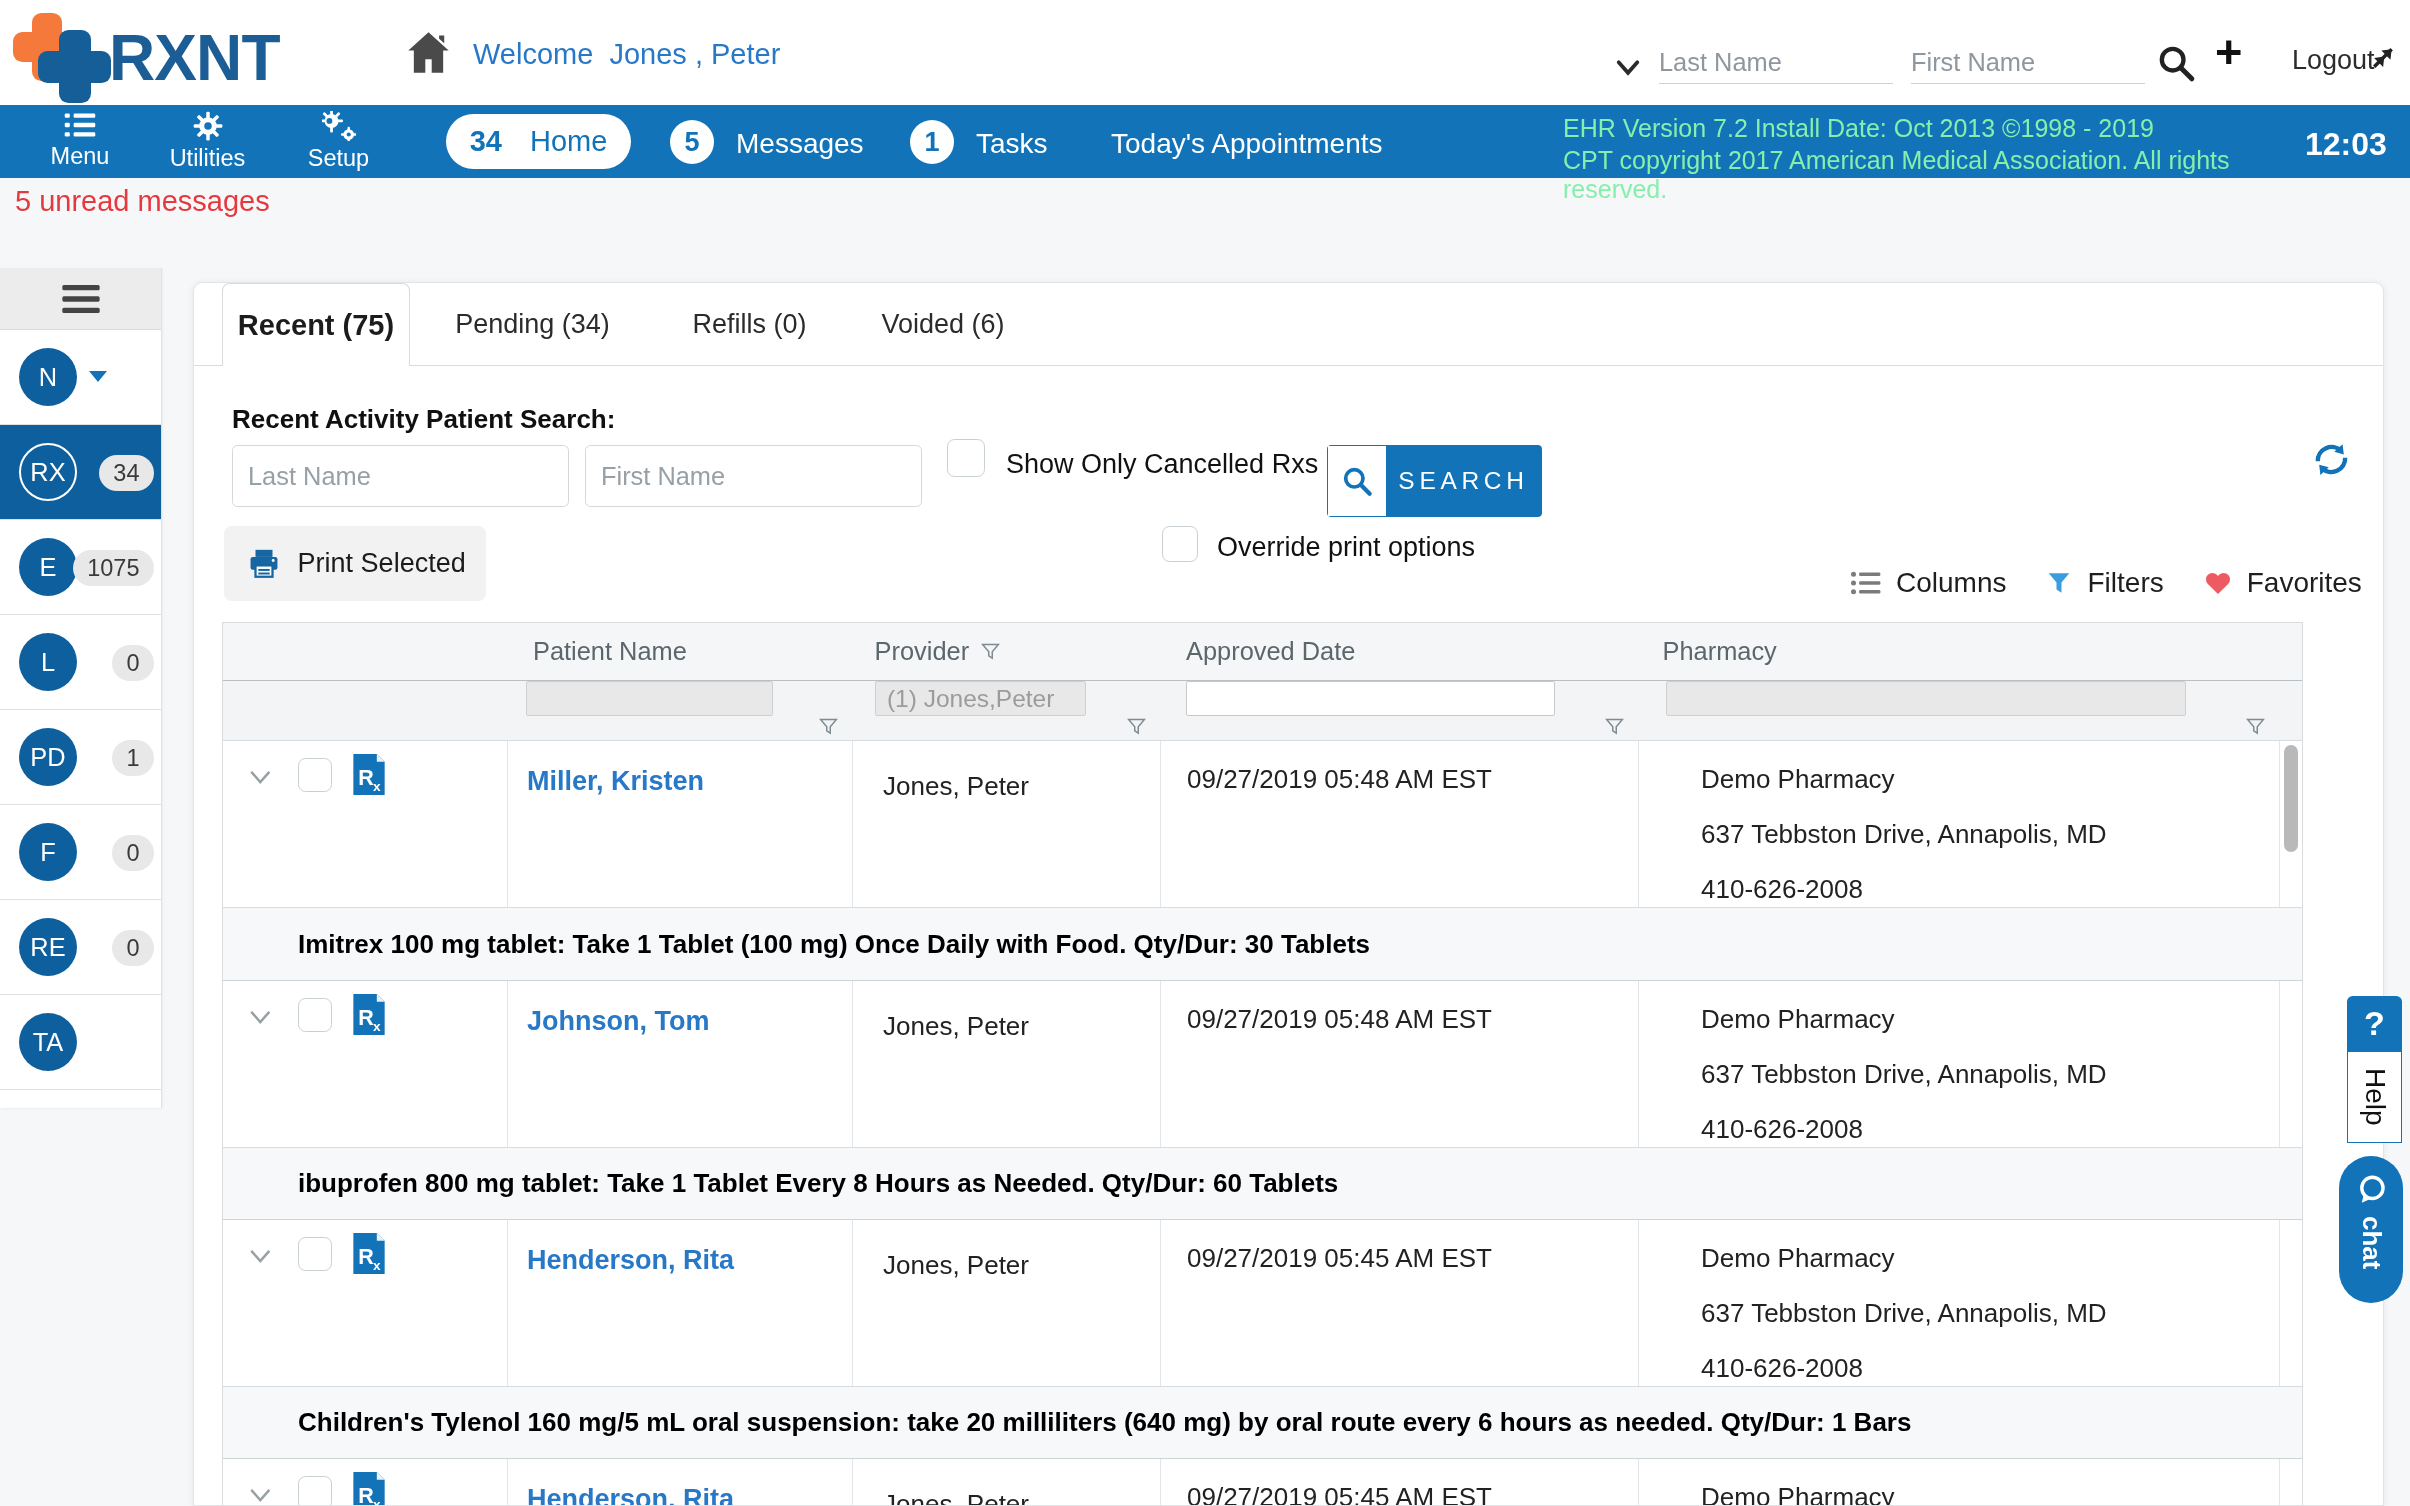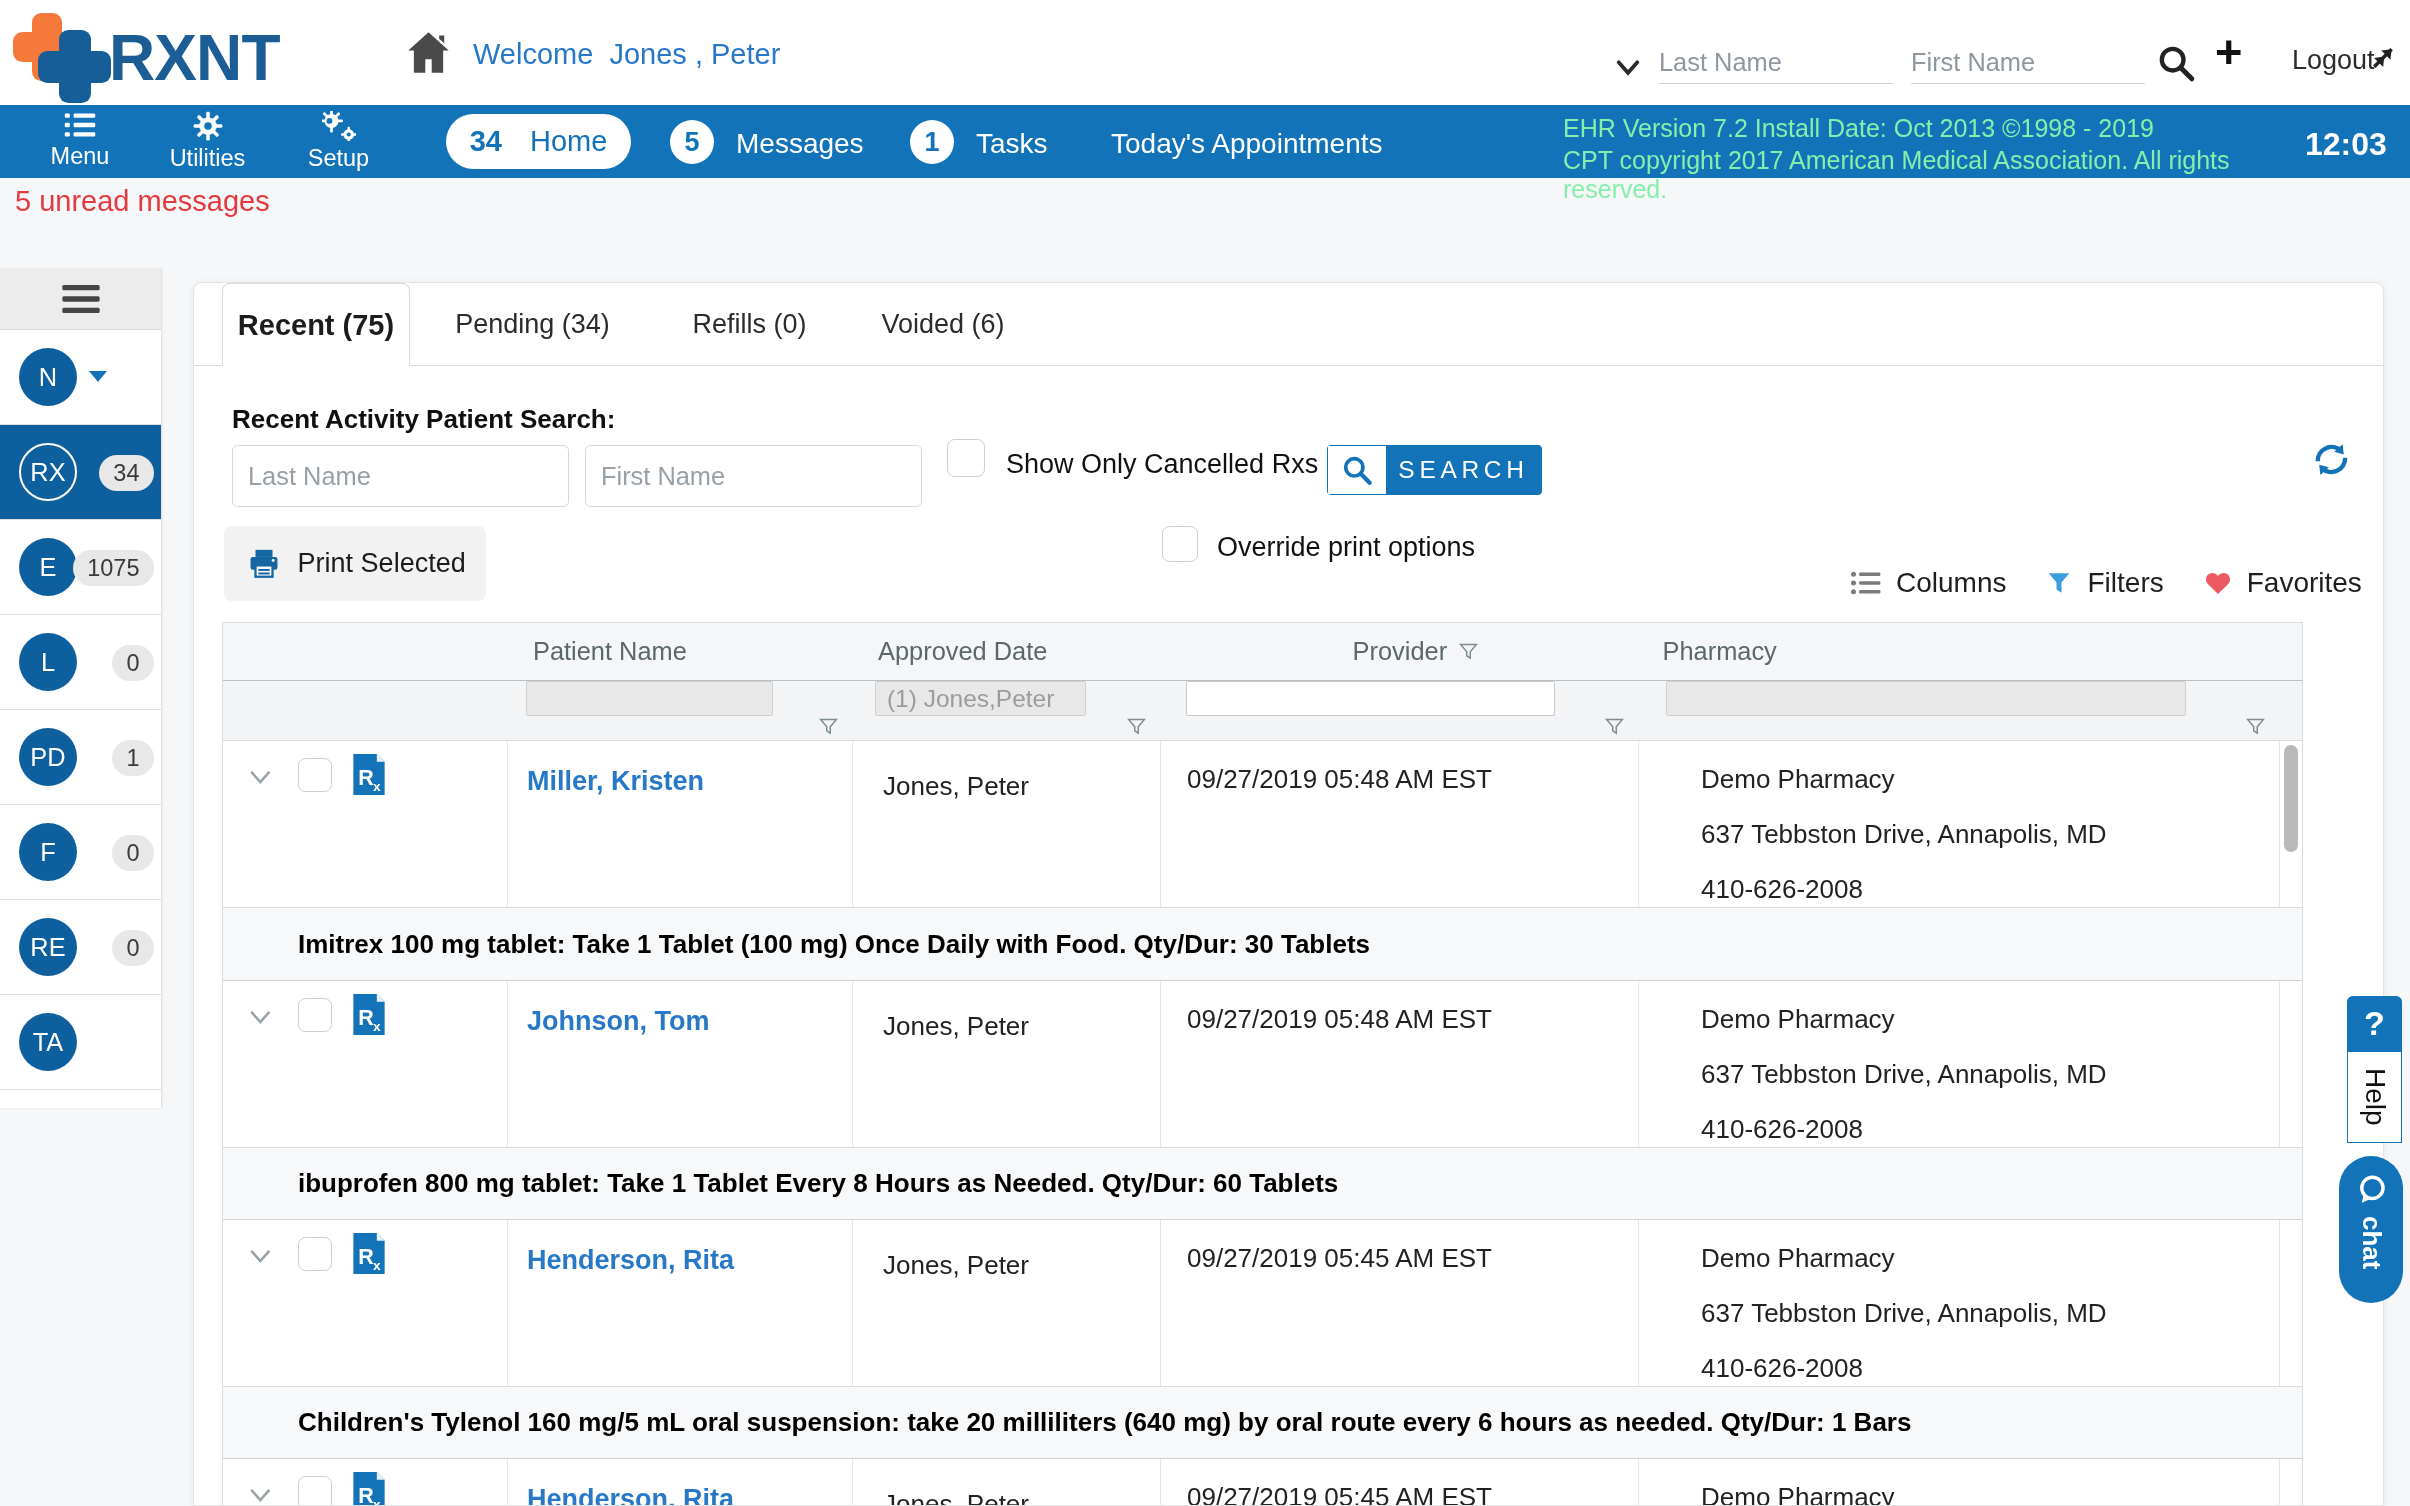--- a/index.html
+++ b/index.html
@@ -69,21 +69,21 @@
   .tab-voided { left:669px; width:160px; }
 
   .srch-label { position:absolute; left:38px; top:121px; font-size:26px; color:#101010;font-weight:bold; }
   .box-input { position:absolute; top:162px; height:62px; border:0.9px solid #d4d8da; border-radius:5.6px; font-size:25.4px; padding:0 15px; color:#333; outline:none; font-family:"Liberation Sans",sans-serif; }
   .box-input::placeholder { color:#97a0a7; }
   #sln { left:38px; width:337px; }
   #sfn { left:391px; width:337px; }
   input[type="checkbox"].cb { appearance:none; -webkit-appearance:none; background:#fff; border:1.9px solid #c9d0d4; border-radius:7.5px; cursor:pointer; }
   #cb-cancel { position:absolute; left:753px; top:156px; width:38px; height:38px; }
   .lbl-cancel { position:absolute; left:812px; top:166px; font-size:27px; color:#111; }
-  .searchbtn { position:absolute; left:1133px; top:162px; width:215px; height:50px; border:1.9px solid #1273b8; border-radius:3.8px; display:flex; cursor:pointer; background:#1273b8; }
+  .searchbtn { position:absolute; left:1133px; top:162px; width:215px; height:72px; border:1.9px solid #1273b8; border-radius:3.8px; display:flex; cursor:pointer; background:#1273b8; }
   .searchbtn .mag { width:58px; background:#fff; display:flex; align-items:center; justify-content:center; }
   .searchbtn .txt { flex:1; color:#fff; font-size:24.5px; letter-spacing:4.7px; display:flex; align-items:center; justify-content:center; }
   .refresh { position:absolute; left:2117px; top:156px; }
 
   .printbtn { position:absolute; left:30px; top:243px; width:262px; height:75px; background:#f2f2f2; border-radius:7.5px; display:flex; align-items:center; gap:17px; padding-left:22.6px; cursor:pointer; font-size:27px; color:#1b1b1b; }
   #cb-override { position:absolute; left:968px; top:243px; width:36px; height:36px; }
   .lbl-override { position:absolute; left:1023px; top:249px; font-size:27px; color:#111; }
   .viewtools { position:absolute; left:1657px; top:284px; display:flex; align-items:center; gap:40px; font-size:28px; color:#1e1e1e; }
   .vt { display:flex; align-items:center; gap:15px; cursor:pointer; }
 
@@ -355,27 +355,27 @@
             <path d="M12 20.5 3.3 11.8a5.5 5.5 0 0 1 7.8-7.8l.9.9.9-.9a5.5 5.5 0 0 1 7.8 7.8z" fill="#ee5a62"></path>
           </svg>
         <span>Favorites</span>
       </span>
     </div>
 
     <div class="tbl">
       <div class="tr thead">
         <div class="cell c0"></div>
         <div class="cell c1">Patient Name</div>
-        <div class="cell c3">Approved Date</div>
         <div class="cell c2">
           <span>Provider</span>
           <svg width="21" height="21" viewBox="0 0 24 24">
               <path d="M3 4h18l-7 8.4v7.1l-4-2.6v-4.5z" fill="none" stroke="#7e8c91" stroke-width="1.7"></path>
             </svg>
         </div>
+        <div class="cell c3">Approved Date</div>
         <div class="cell c4">Pharmacy</div>
         <div class="cell c5"></div>
       </div>
 
       <div class="tr tfilter">
         <div class="cell c0"></div>
         <div class="cell c1" style="padding-left:19px;">
           <input class="f-gray" style="width: 247px;">
           <span class="funnel"><svg width="21" height="21" viewBox="0 0 24 24">
                 <path d="M3 4h18l-7 8.4v7.1l-4-2.6v-4.5z" fill="none" stroke="#7e8c91" stroke-width="1.7"></path>

